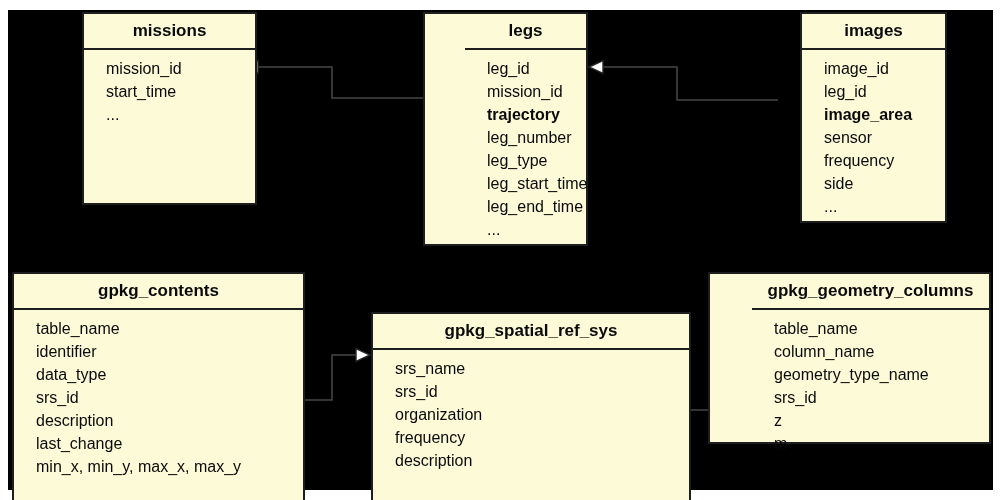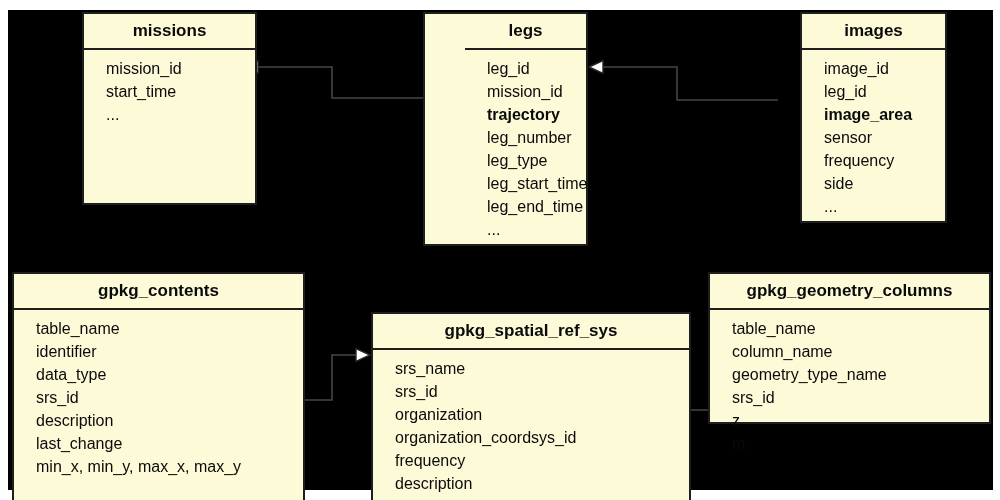--- a/index.html
+++ b/index.html
@@ -110,27 +110,26 @@
         <div class="field">min_x, min_y, max_x, max_y</div>
       </div>
   </div>
 
   <div class="table" style="left:371px; top:272px; width:320px; height:195px;margin-top:40px;">
     <div class="t-header">gpkg_spatial_ref_sys</div>
     <div class="t-fields">
         <div class="field">srs_name</div>
         <div class="field">srs_id</div>
         <div class="field">organization</div>
-        <div class="field">organization_coordsys_id</div>
         <div class="field">frequency</div>
         <div class="field">description</div>
       </div>
   </div>
 
-  <div class="table" style="left:708px; top:272px; width:283px; height:152px;">
+  <div class="table" style="left:708px; top:272px; width:283px; height:172px;padding-left:42px;">
     <div class="t-header">gpkg_geometry_columns</div>
     <div class="t-fields">
         <div class="field">table_name</div>
         <div class="field">column_name</div>
         <div class="field">geometry_type_name</div>
         <div class="field">srs_id</div>
         <div class="field">z</div>
         <div class="field">m</div>
       </div>
   </div>

